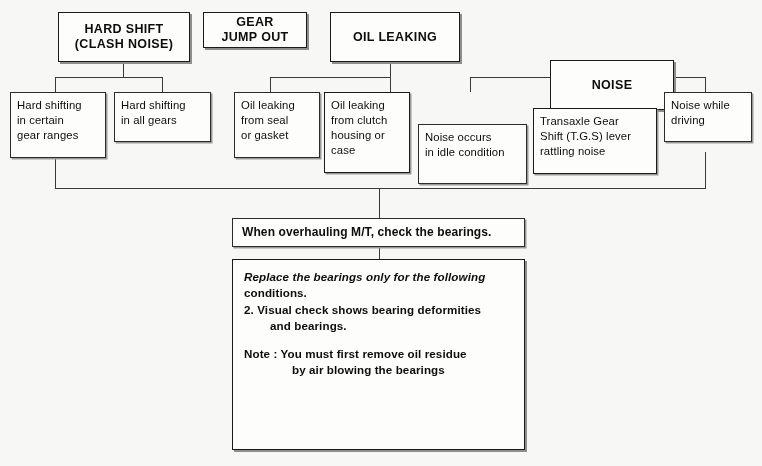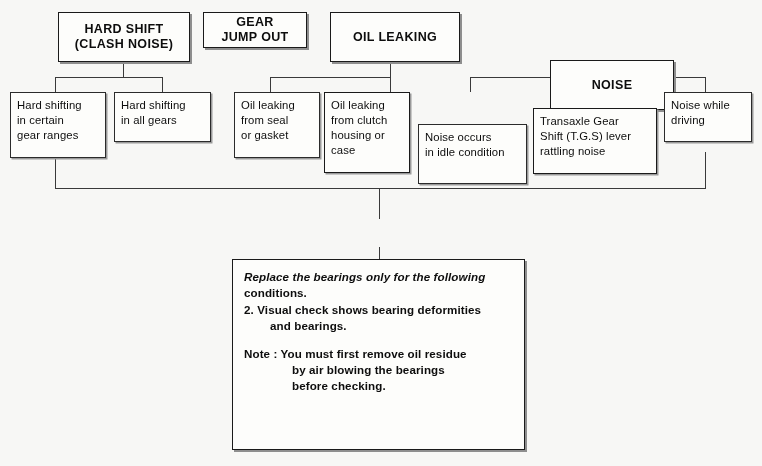--- a/index.html
+++ b/index.html
@@ -164,35 +164,37 @@
     <div class="pad" style="white-space:pre-line;">Transaxle Gear
 Shift (T.G.S) lever
 rattling noise</div>
   </div>
 
   <div class="box sym" style="left:664px;top:92px;width:88px;height:50px;">
     <div class="pad" style="white-space:pre-line;">Noise while
 driving</div>
   </div>
 
+  <div class="box mid" style="left:232px;top:218px;width:293px;height:29px;">
+    <span>When overhauling M/T, check the bearings.</span>
+  </div>
 
   <div class="box note" style="left:232px;top:259px;width:293px;height:191px;">
     <div class="pad">
       <div class="lead">Replace the bearings only for the following</div>
       <div class="cond">conditions.</div>
       <ol>
         <li>
           <span>2.</span>
           <span>Visual check shows bearing deformities</span>
           <span class="cont">and bearings.</span>
         </li>
       </ol>
       <div class="gap"></div>
       <div class="notelead">
         <span>Note :</span>
         <span>You must first remove oil residue</span>
       </div>
       <span class="noteline">by air blowing the bearings</span>
-      <span class="noteline">before checking.</span>
     </div>
   </div>
 
 </div>
 
 </body></html>

